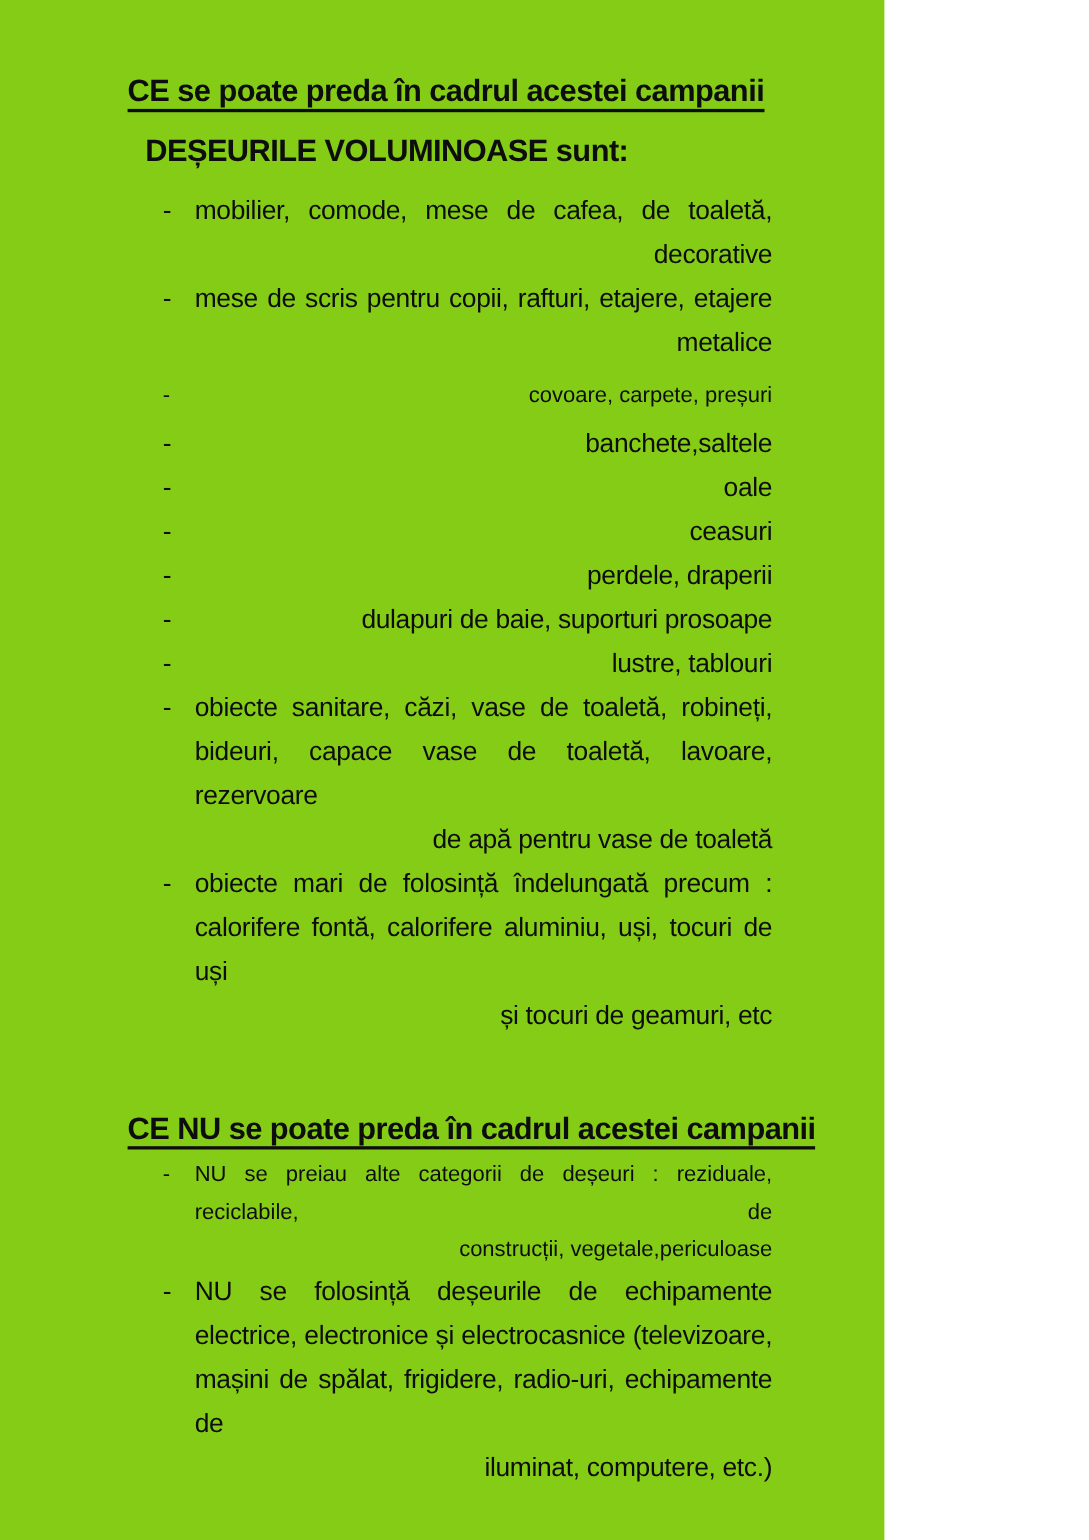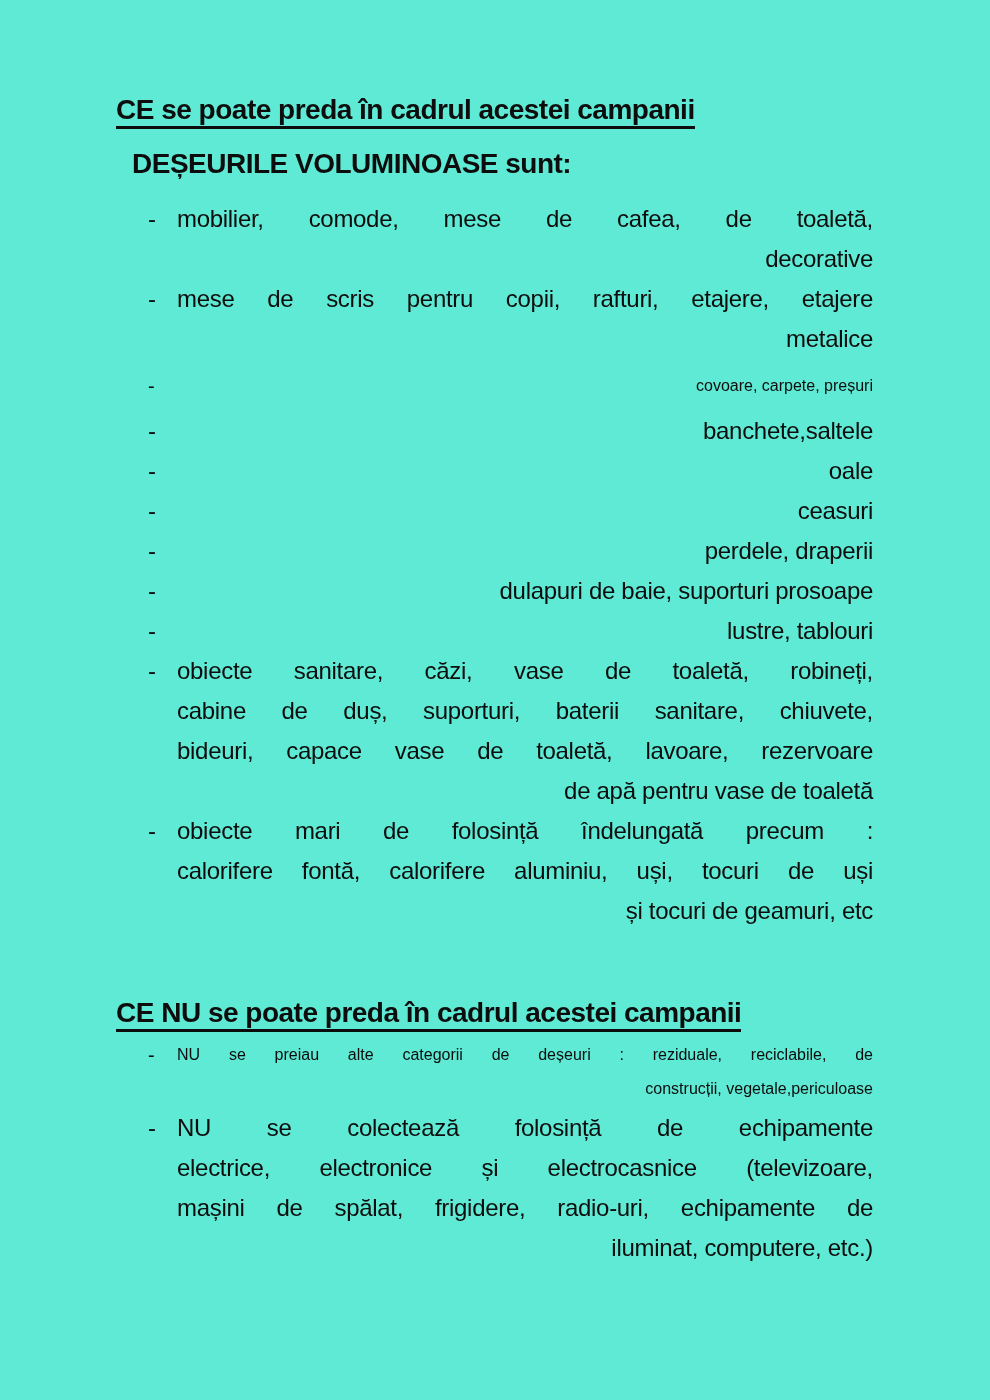--- a/index.html
+++ b/index.html
@@ -1,24 +1,24 @@
 <!DOCTYPE html>
 <html><head>
 <meta charset="utf-8">
 <style>
   html, body { margin: 0; padding: 0; background: #ffffff; }
   .page {
     position: relative;
-    width: 990px;
+    width: 804px;
     height: 1400px;
     box-sizing: border-box;
-    background: #5eead4;
+    background: #84cc16;
     color: #0d0d0d;
     font-family: "Liberation Sans", "DejaVu Sans", sans-serif;
-    padding: 91px 102px 0 116px;
+    padding: 64px 102px 0 116px;
     overflow: hidden;
   }
   .heading {
     font-size: 28px;
     font-weight: bold;
     line-height: 38px;
     letter-spacing: -0.5px;
     margin: 0;
     white-space: nowrap;
   }
@@ -52,21 +52,21 @@
     line-height: 40px;
     letter-spacing: -0.3px;
     text-align: right;
     white-space: normal;
   }
   .ln.j {
     text-align: justify;
     text-align-last: justify;
   }
   li.bullet.small .dash { font-size: 20px; line-height: 34px; }
-  li.bullet.small .ln { font-size: 16px; line-height: 34px; letter-spacing: 0; }
+  li.bullet.small .ln { font-size: 20px; line-height: 34px; letter-spacing: 0; }
   .sec1 .blist { margin-top: 0; }
   .sec1 li.bullet.small { margin: 10px 0 8px 0; }
   .sec2 { margin-top: 63px; }
   .sec2 .blist { margin-top: 6px; }
   .sec2 li.bullet.large { margin-top: 2px; }
 </style>
 </head>
 <body>
 
 <main class="page">
@@ -128,21 +128,20 @@
         <li class="bullet large">
           <span class="dash">-</span>
           <div class="content">
             <div class="ln">lustre, tablouri</div>
           </div>
         </li>
         <li class="bullet large">
           <span class="dash">-</span>
           <div class="content">
             <div class="ln j">obiecte sanitare, căzi, vase de toaletă, robineți,</div>
-            <div class="ln j">cabine de duș, suporturi, baterii sanitare, chiuvete,</div>
             <div class="ln j">bideuri, capace vase de toaletă, lavoare, rezervoare</div>
             <div class="ln">de apă pentru vase de toaletă</div>
           </div>
         </li>
         <li class="bullet large">
           <span class="dash">-</span>
           <div class="content">
             <div class="ln j">obiecte mari de folosință îndelungată precum :</div>
             <div class="ln j">calorifere fontă, calorifere aluminiu, uși, tocuri de uși</div>
             <div class="ln">și tocuri de geamuri, etc</div>
@@ -157,21 +156,21 @@
         <li class="bullet small">
           <span class="dash">-</span>
           <div class="content">
             <div class="ln j">NU se preiau alte categorii de deșeuri : reziduale, reciclabile, de</div>
             <div class="ln">construcții, vegetale,periculoase</div>
           </div>
         </li>
         <li class="bullet large">
           <span class="dash">-</span>
           <div class="content">
-            <div class="ln j">NU se colectează folosință de echipamente</div>
+            <div class="ln j">NU se folosință deșeurile de echipamente</div>
             <div class="ln j">electrice, electronice și electrocasnice (televizoare,</div>
             <div class="ln j">mașini de spălat, frigidere, radio-uri, echipamente de</div>
             <div class="ln">iluminat, computere, etc.)</div>
           </div>
         </li>
       </ul>
   </section>
 
 </main>
 

